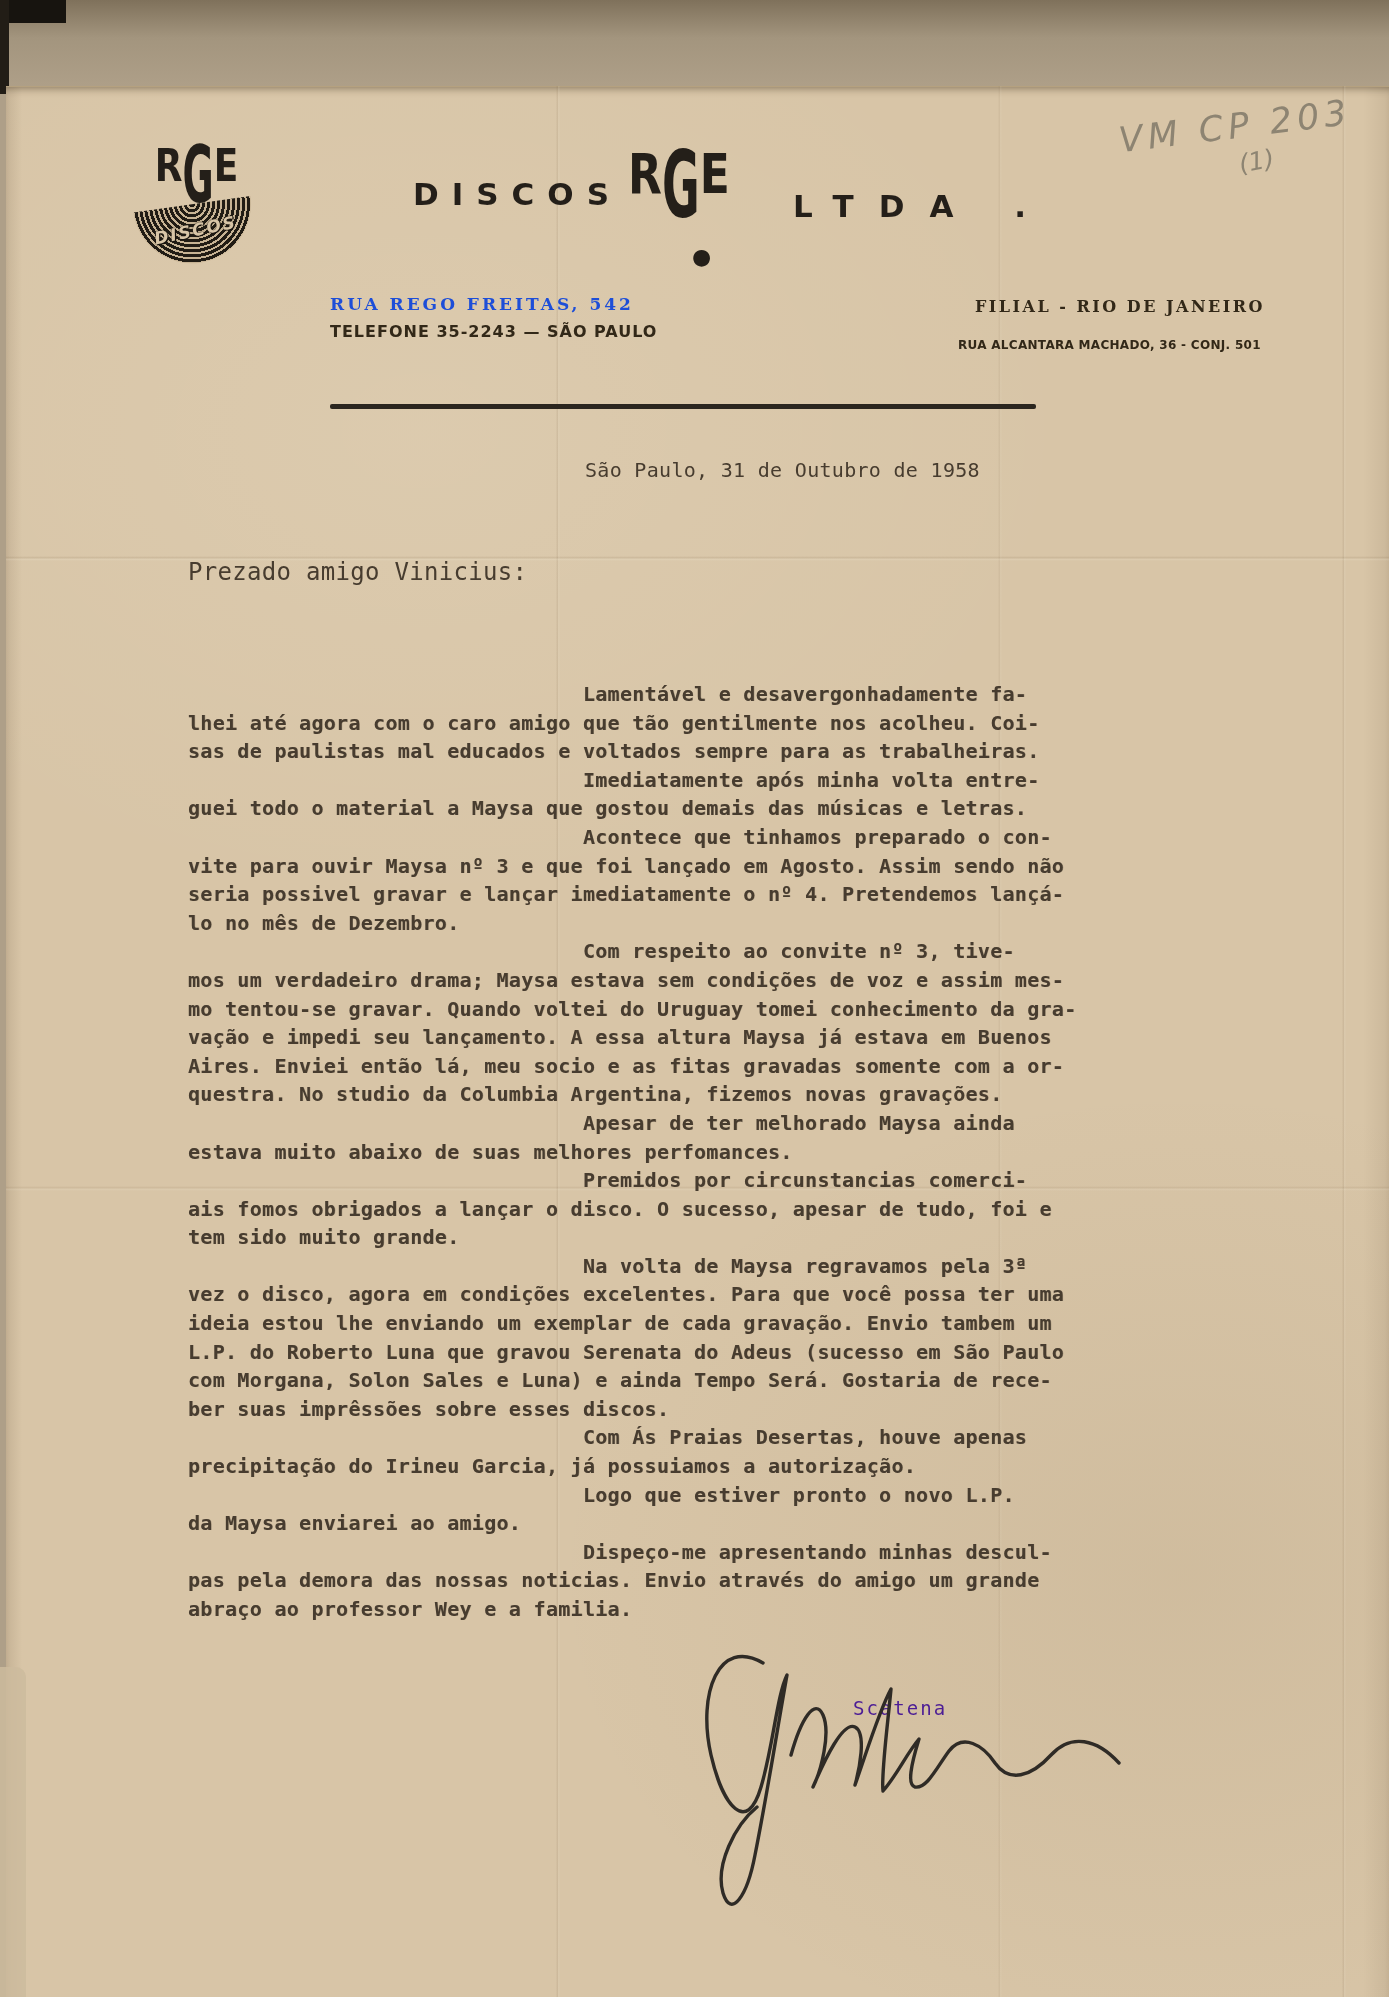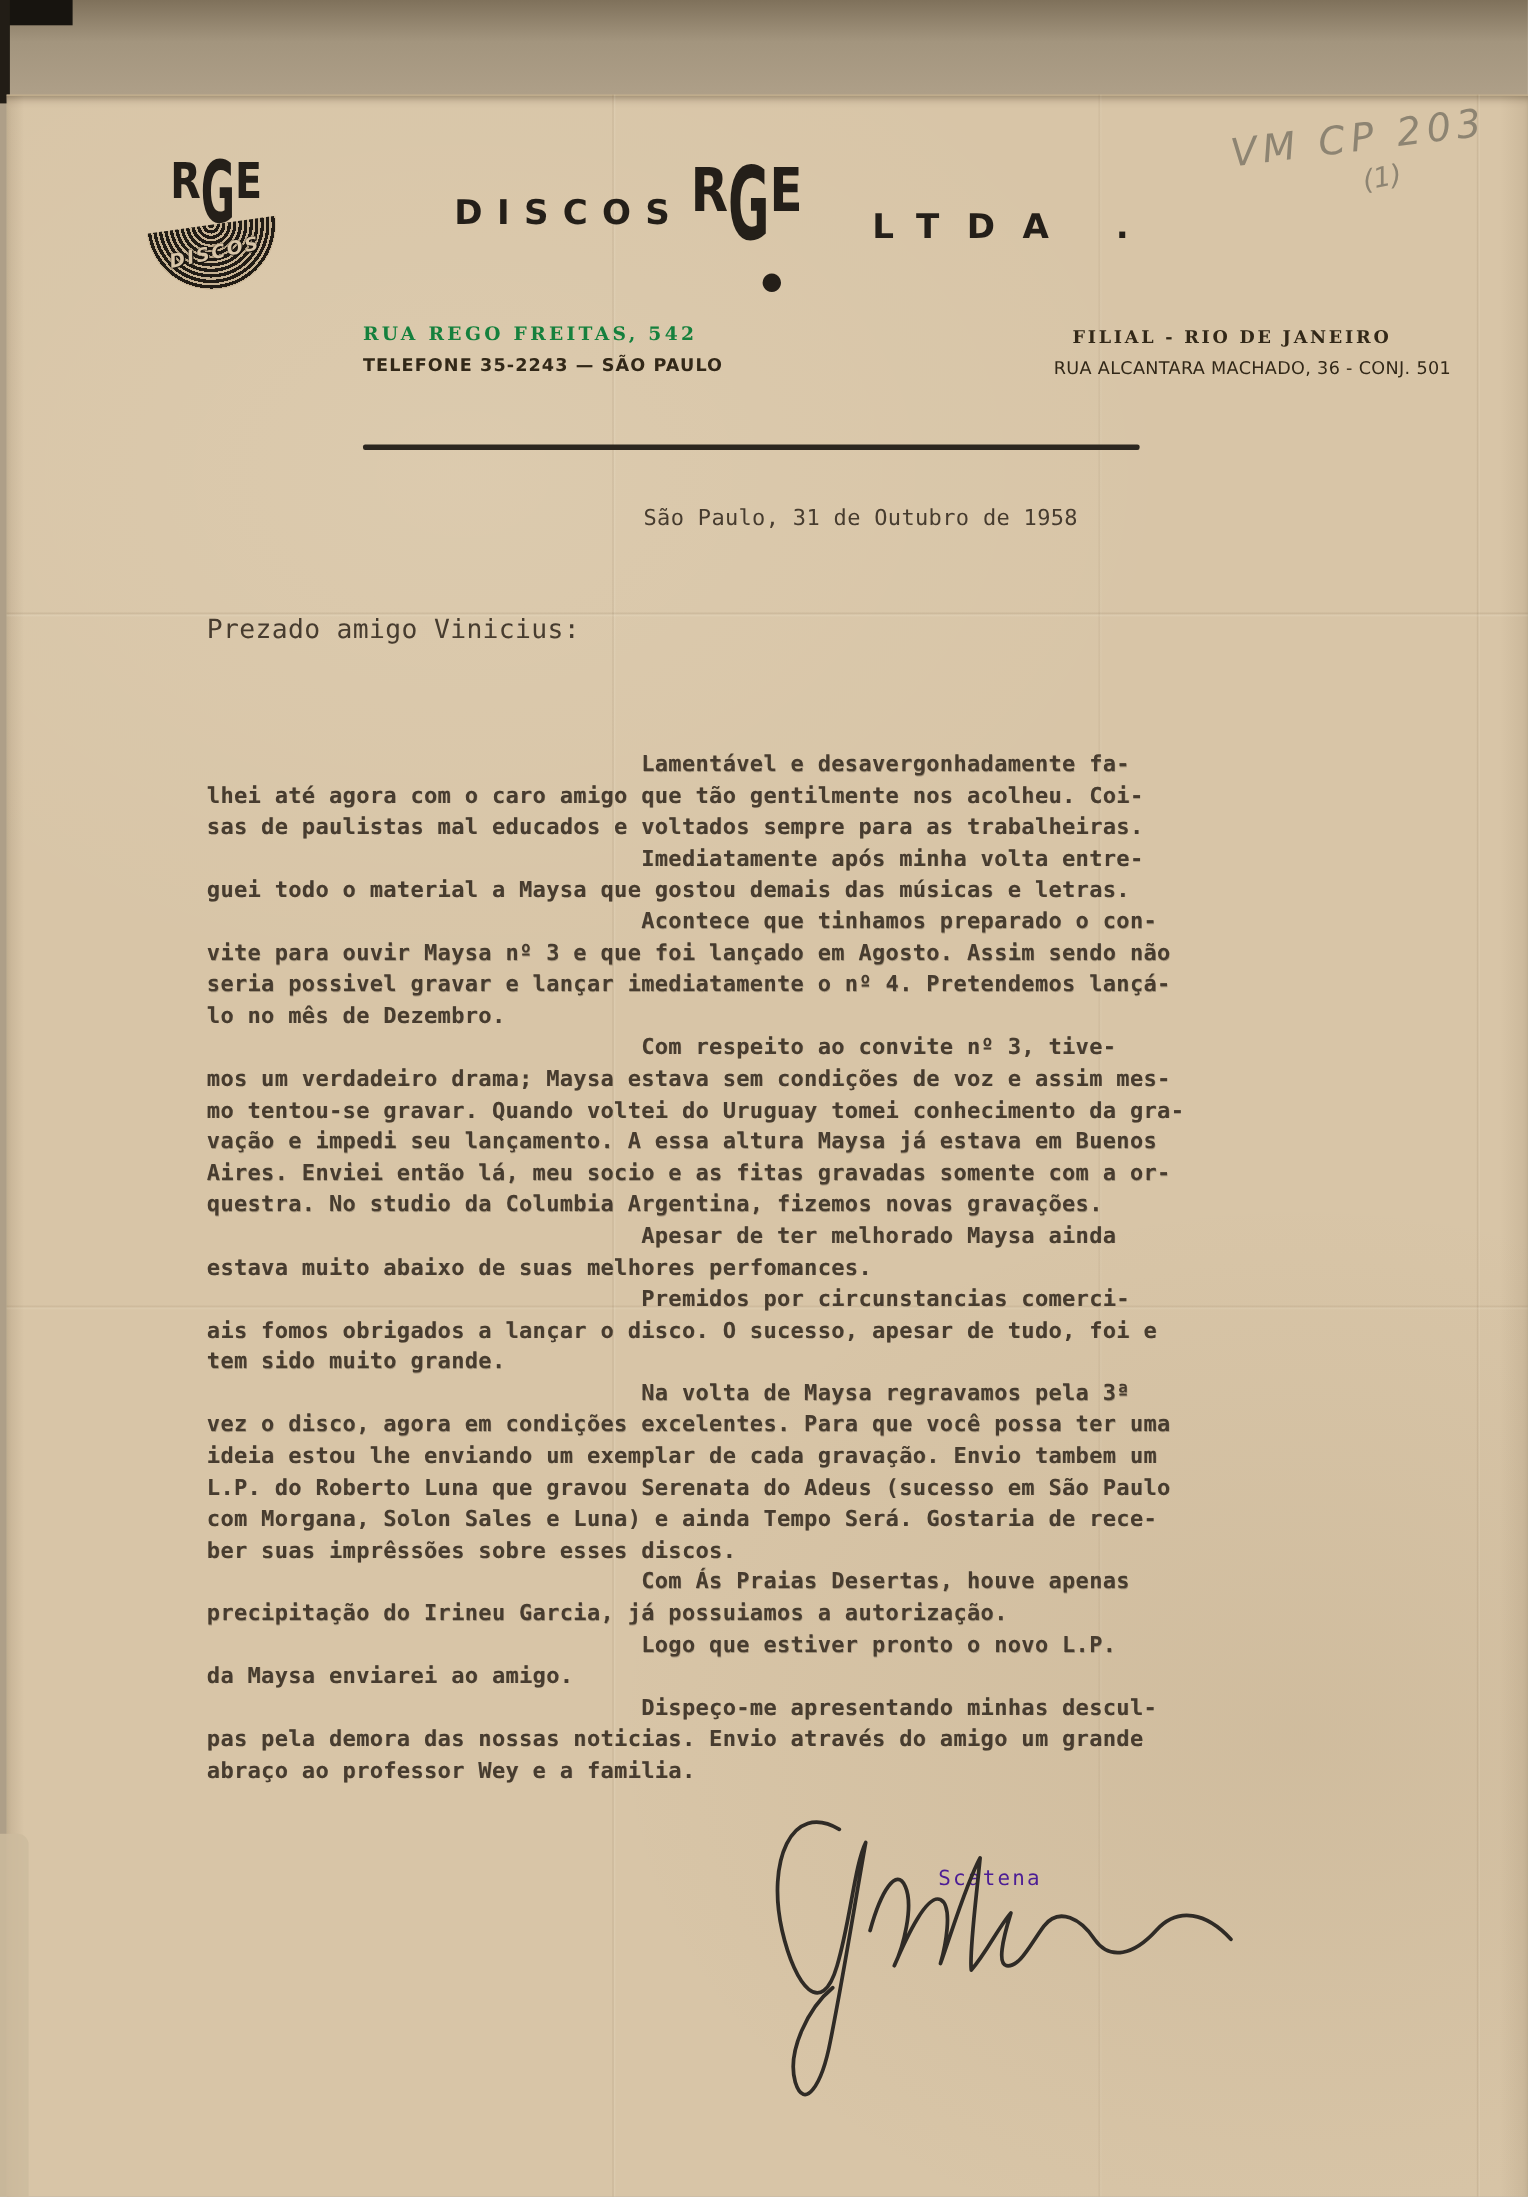--- a/index.html
+++ b/index.html
@@ -41,24 +41,24 @@
     position:absolute;left:0;right:0;top:16px;text-align:center;
     font-style:italic;font-weight:700;font-size:17px;letter-spacing:2px;color:#d8c5a7;
     text-shadow:0 0 2px #17130e, 1px 1px 0 #17130e;transform:rotate(-4deg);
   }
   .t-discos{position:absolute;left:413px;top:176px;font-size:31px;font-weight:700;letter-spacing:13px;}
   .t-ltda{position:absolute;left:793px;top:188px;font-size:31px;font-weight:700;letter-spacing:25px;}
   .t-rge-center{position:absolute;left:628px;top:152px;font-weight:700;letter-spacing:-1px;display:flex;align-items:flex-start;}
   .t-rge-center .l-small{font-size:44px;display:inline-block;transform:scaleY(1.25);line-height:1;}
   .t-rge-center .l-big{font-size:46px;display:inline-block;transform:scaleY(2.0) translateY(5px);line-height:1;margin:0 1px;}
   .t-bullet{position:absolute;left:692px;top:244px;font-size:22px;color:#241f19;}
-  .addr-sp-1{position:absolute;left:330px;top:294px;font-family:"DejaVu Serif",serif;font-weight:700;font-size:17px;letter-spacing:3px;color:#15803d;}
+  .addr-sp-1{position:absolute;left:330px;top:294px;font-family:"DejaVu Serif",serif;font-weight:700;font-size:17px;letter-spacing:3px;color:#1d4ed8;}
   .addr-sp-2{position:absolute;left:330px;top:322px;font-weight:700;font-size:16px;letter-spacing:1px;color:#322818;}
   .addr-rj-1{position:absolute;left:975px;top:297px;font-family:"DejaVu Serif",serif;font-weight:700;font-size:16px;letter-spacing:2.5px;color:#322818;}
-  .addr-rj-2{position:absolute;left:958px;top:325px;font-weight:400;font-size:16px;letter-spacing:0.3px;color:#322818;}
+  .addr-rj-2{position:absolute;left:958px;top:338px;font-weight:700;font-size:12px;letter-spacing:0.3px;color:#322818;}
   .head-rule{position:absolute;left:330px;top:404px;width:706px;height:5px;background:#2b261f;border-radius:2px;}
 
   
   .pencil-note{position:absolute;left:1120px;top:106px;color:#8d8472;transform:rotate(-7deg);font-style:italic;}
   .pencil-line1{font-size:35px;letter-spacing:5px;}
   .pencil-line2{font-size:25px;margin-left:116px;transform:rotate(-4deg);}
 
   
   .tw{font-family:"DejaVu Sans Mono",monospace;color:#473c2f;}
   .dateline{position:absolute;left:585px;top:458px;font-size:20px;letter-spacing:0.3px;}

